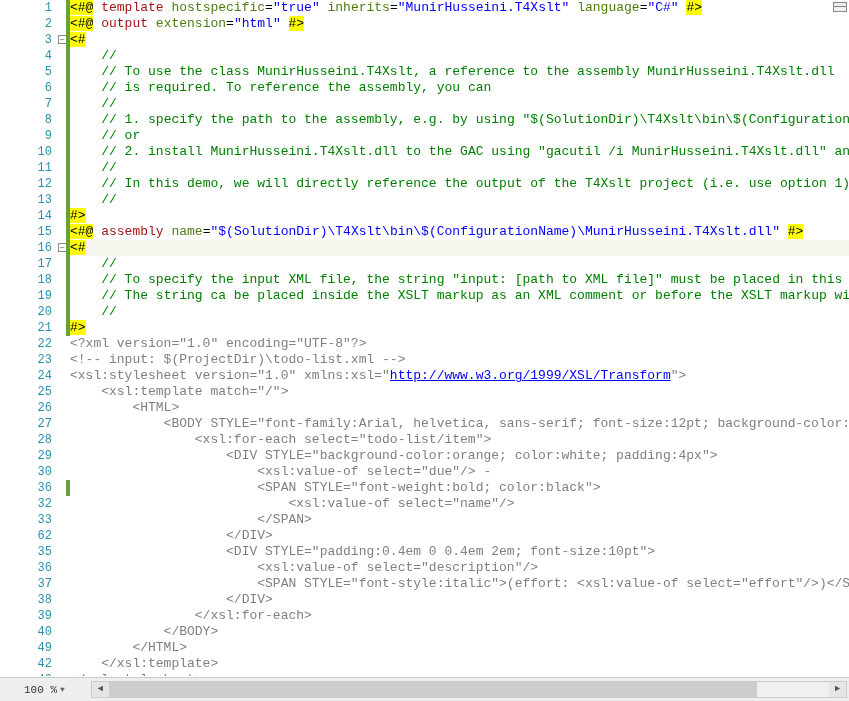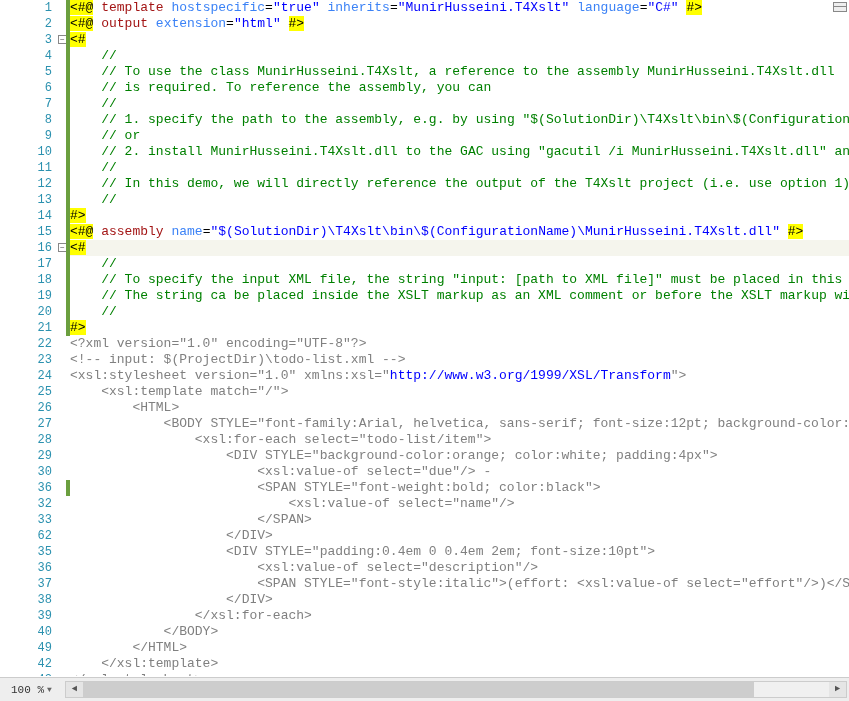--- a/index.html
+++ b/index.html
@@ -9,28 +9,28 @@
 .gutter-line{height:16px;line-height:16px;font-size:12px}
 .markers{width:10px;flex-shrink:0;position:relative}
 .fold{position:absolute;left:-2px;width:9px;height:9px;border:1px solid #888;background:#fff;font-size:8px;text-align:center;line-height:7px;color:#555}
 .change{width:4px;height:16px;position:absolute;left:6px}
 .green{background:#6b9f3e}
 .code{flex:1;overflow:hidden;white-space:pre}
 .code-line{height:16px;line-height:16px}
 .hl-line{background:#f5f5ed}
 .yel{background:#ffff00;color:#000}
 .kw{color:#a31515}
-.attr{color:#3b82f6}
+.attr{color:#4d7c0f}
 .val{color:#0000ff}
 .cmt{color:#008000}
-.lnk{color:#0000ff;}
+.lnk{color:#0000ff;text-decoration:underline}
 .gray{color:#808080}
 .blk{color:#000}
 .statusbar{position:absolute;bottom:0;left:0;right:0;height:24px;border-top:1px solid #ccc;display:flex;align-items:center;background:#eee}
-.zoom{font-size:11px;padding:2px 11px;color:#333;display:flex;align-items:center;gap:3px}
+.zoom{font-size:11px;padding:2px 24px;color:#333;display:flex;align-items:center;gap:3px}
 .dd{font-size:8px;color:#666}
 .hscroll{flex:1;height:17px;background:#f0f0f0;border:1px solid #ccc;margin:0 2px;position:relative;display:flex;align-items:center}
 .hscroll-btn{width:17px;height:15px;background:#e5e5e5;text-align:center;font-size:9px;color:#555;line-height:15px;cursor:pointer}
 .hscroll-track{flex:1;position:relative;height:15px}
 .hscroll-thumb{position:absolute;left:0;width:90%;height:15px;background:#cdcdcd}
 .split-icon{position:absolute;top:2px;right:2px;width:14px;height:10px;border:1px solid #888;background:#eee}
 .split-icon::before{content:"";position:absolute;top:3px;left:0;right:0;height:1px;background:#888}
 </style>
 </head>
 <body>

